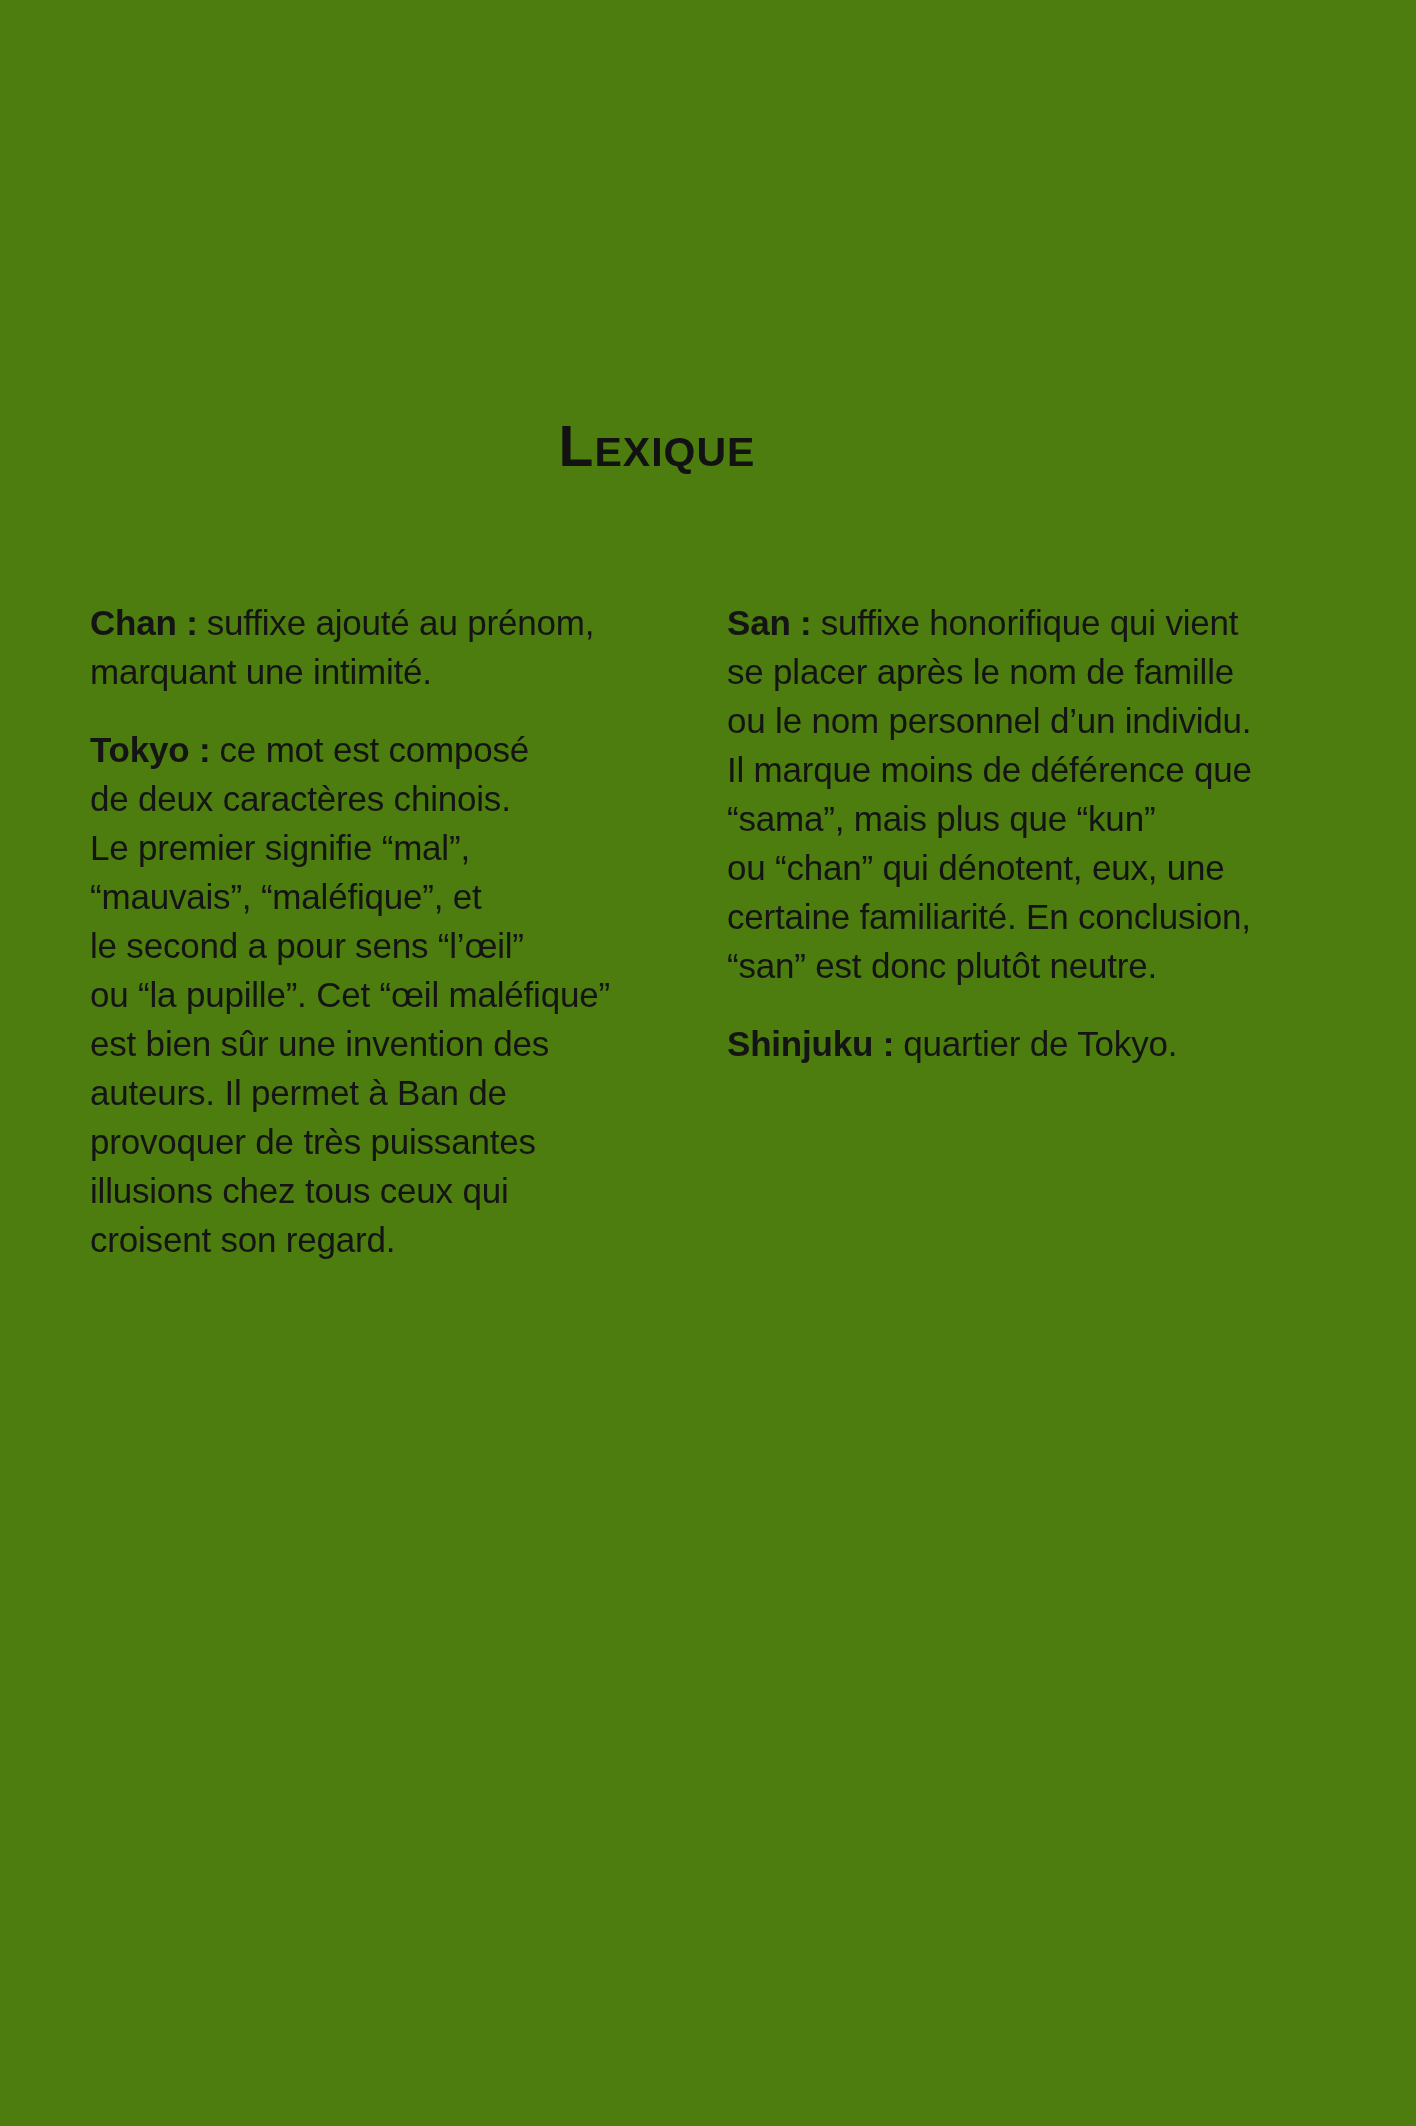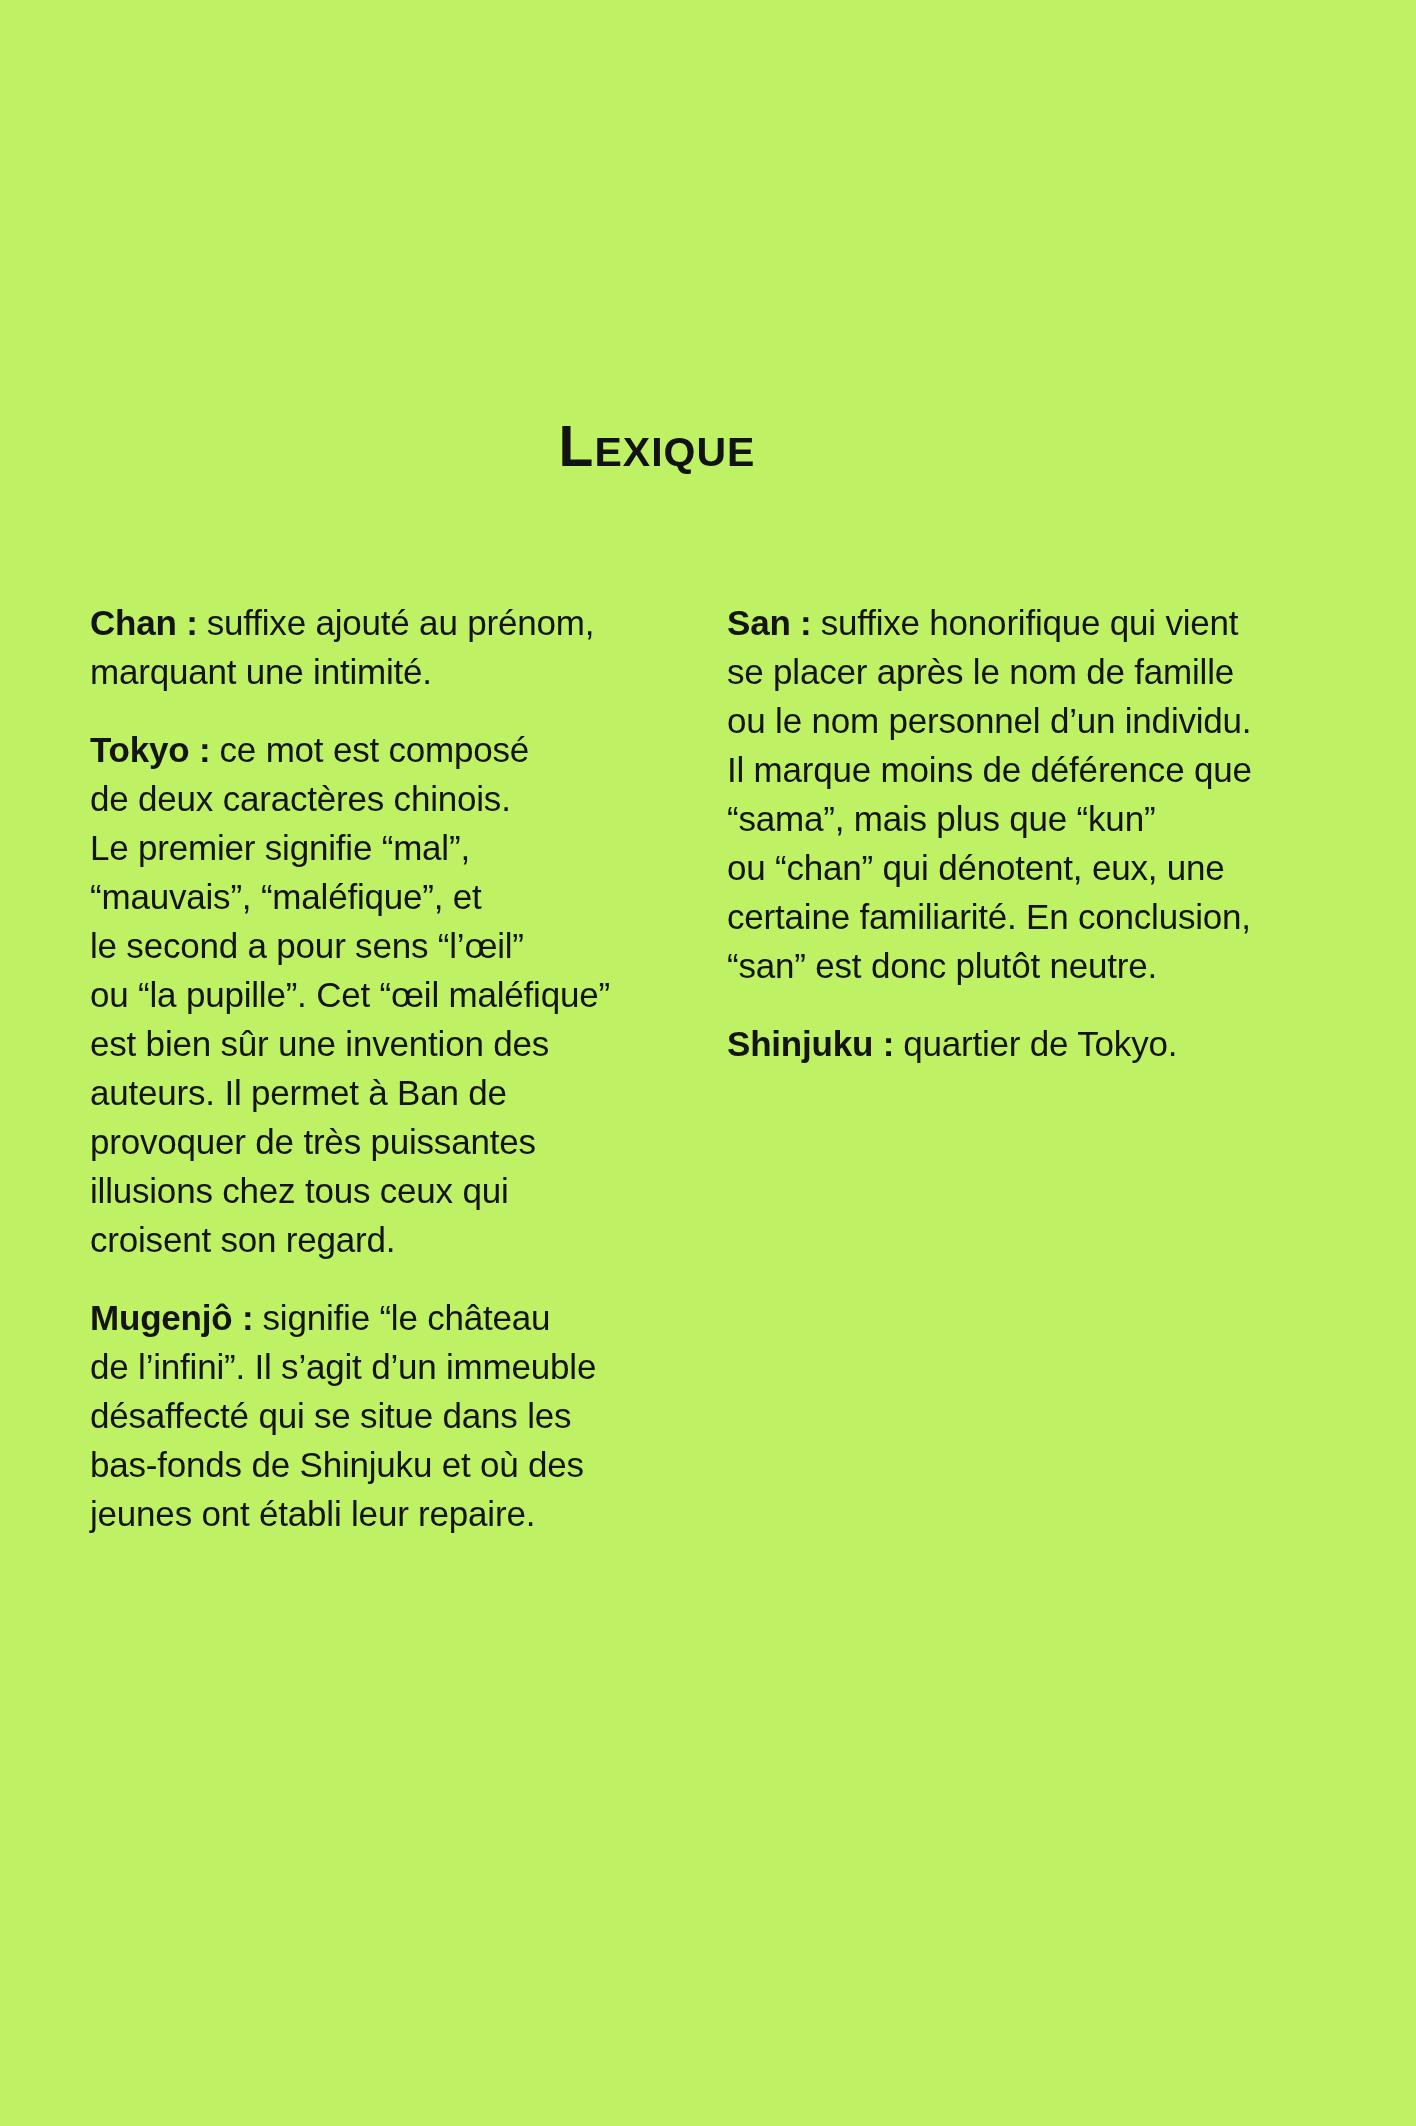--- a/index.html
+++ b/index.html
@@ -4,21 +4,21 @@
 <style>
   html, body {
     margin: 0;
     padding: 0;
     background: #ffffff;
   }
   .page {
     position: relative;
     width: 1416px;
     height: 2126px;
-    background: #bef264;
+    background: #4d7c0f;
     color: #141414;
     font-family: "Liberation Sans", sans-serif;
     overflow: hidden;
   }
   .title {
     position: absolute;
     top: 418px;
     left: 0;
     width: 100%;
     text-align: center;
@@ -88,25 +88,20 @@
 de deux caractères chinois.
 Le premier signifie “mal”,
 “mauvais”, “maléfique”, et
 le second a pour sens “l’œil”
 ou “la pupille”. Cet “œil maléfique”
 est bien sûr une invention des
 auteurs. Il permet à Ban de
 provoquer de très puissantes
 illusions chez tous ceux qui
 croisent son regard.</span></p>
-      <p class="entry"><span class="term">Mugenjô :</span><span class="definition">signifie “le château
-de l’infini”. Il s’agit d’un immeuble
-désaffecté qui se situe dans les
-bas-fonds de Shinjuku et où des
-jeunes ont établi leur repaire.</span></p>
     </div>
 
     <div class="col col-right">
       <p class="entry"><span class="term">San :</span><span class="definition">suffixe honorifique qui vient
 se placer après le nom de famille
 ou le nom personnel d’un individu.
 Il marque moins de déférence que
 “sama”, mais plus que “kun”
 ou “chan” qui dénotent, eux, une
 certaine familiarité. En conclusion,

